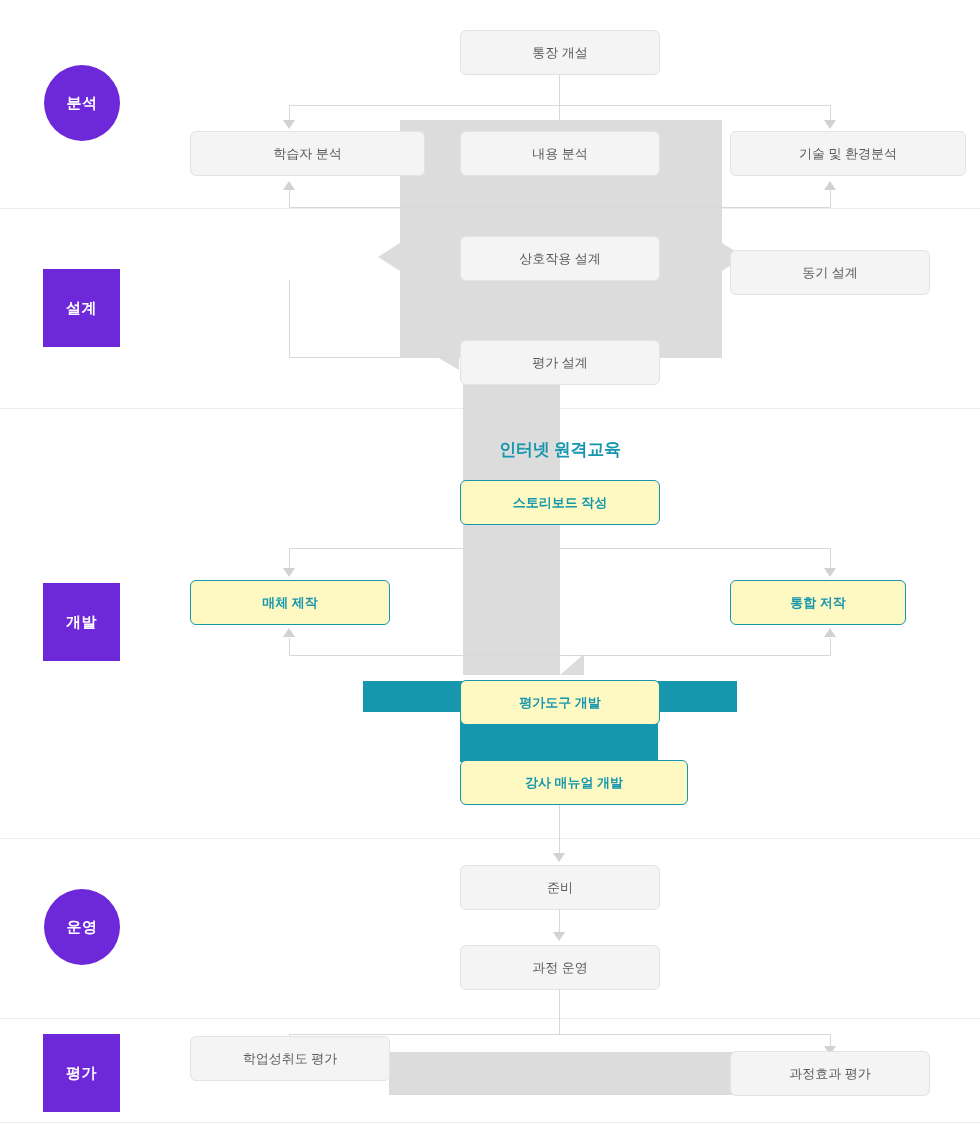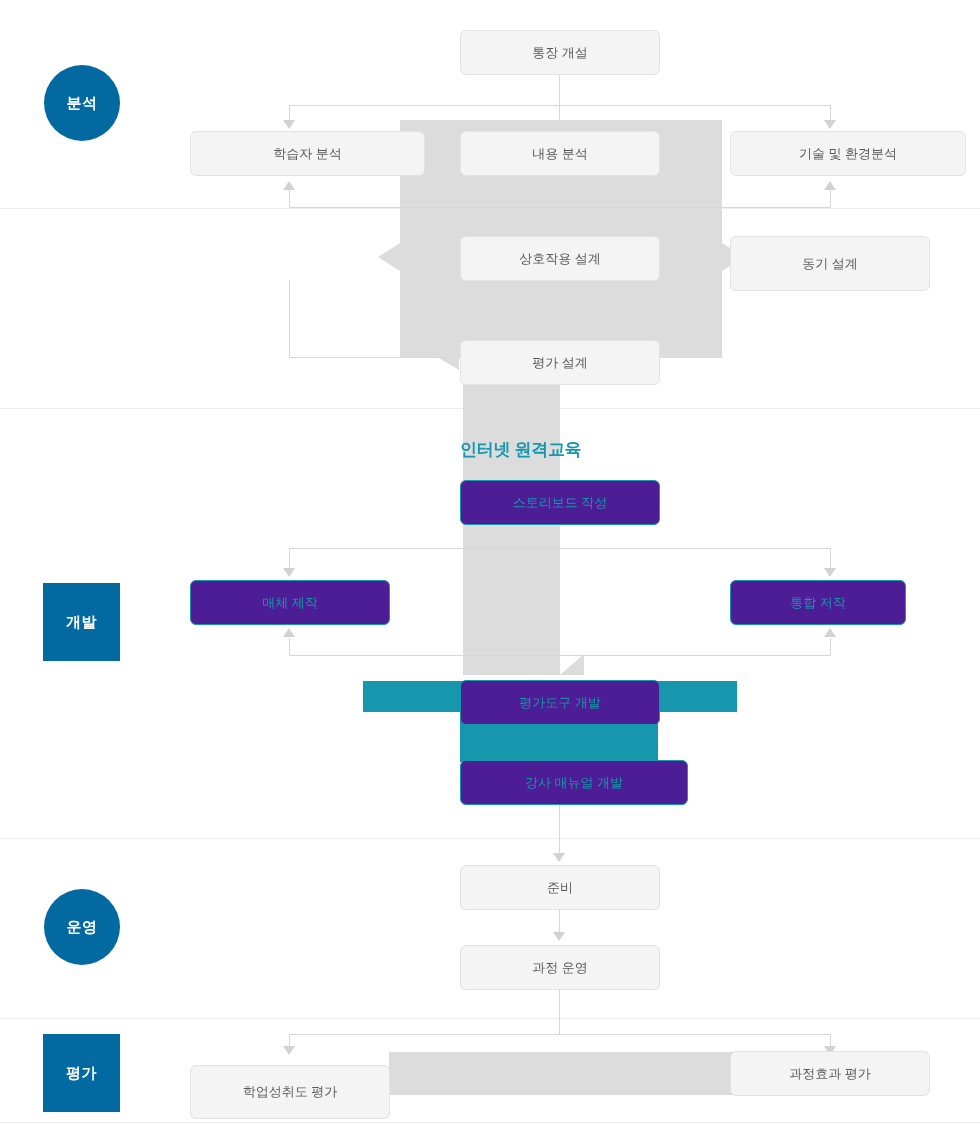--- a/index.html
+++ b/index.html
@@ -24,21 +24,21 @@
     position: absolute;
     left: 0;
     width: 980px;
     height: 1px;
     background: #ededed;
   }
 
   
   .badge {
     position: absolute;
-    background: #0369a1;
+    background: #6d28d9;
     color: #ffffff;
     font-size: 15px;
     font-weight: bold;
     display: flex;
     align-items: center;
     justify-content: center;
     letter-spacing: 0.5px;
   }
   .badge.circle { border-radius: 50%; }
   .badge.square { border-radius: 0; }
@@ -70,24 +70,24 @@
     border-radius: 6px;
     text-align: center;
     line-height: 1.2;
   }
   .node.gray {
     background: #f4f4f4;
     border: 1px solid #e3e3e3;
     color: #585858;
   }
   .node.teal {
-    background: #4c1d95;
+    background: #fef9c3;
     border: 1px solid #1797ad;
     color: #1797ad;
-    font-weight: normal;
+    font-weight: bold;
   }
 
   
   .ln {
     position: absolute;
     background: #d8d8d8;
   }
   .ln.v { width: 1px; }
   .ln.h { height: 1px; }
   .arrow {
@@ -98,21 +98,21 @@
   }
   .arrow.down { border-top: 9px solid #d2d2d2; }
   .arrow.up   { border-bottom: 9px solid #d2d2d2; }
 
   
   .caption {
     position: absolute;
     color: #1797ad;
     font-weight: bold;
     font-size: 17px;
-    text-align: left;
+    text-align: center;
     letter-spacing: -0.3px;
   }
 </style>
 </head>
 <body>
 
 <div id="canvas">
 
   <div class="sep" style="top:208px"></div>
   <div class="sep" style="top:408px"></div>
@@ -131,20 +131,23 @@
   <div class="band" style="left:463px; top:358px; width:97px; height:317px;"></div>
   <div class="notch" style="left:560px; top:654px; border-width:0 0 21px 24px; border-color:transparent transparent #dcdcdc transparent;"></div>
 
   <div class="band-teal" style="left:363px; top:681px; width:374px; height:31px;"></div>
   <div class="band-teal" style="left:460px; top:712px; width:198px; height:50px;"></div>
 
   <div class="band" style="left:389px; top:1052px; width:347px; height:43px;"></div>
 
   <div class="badge circle" style="left:44px; top:65px; width:76px; height:76px;">
     <span>분석</span>
+  </div>
+  <div class="badge square" style="left:43px; top:269px; width:77px; height:78px;">
+    <span>설계</span>
   </div>
   <div class="badge square" style="left:43px; top:583px; width:77px; height:78px;">
     <span>개발</span>
   </div>
   <div class="badge circle" style="left:44px; top:889px; width:76px; height:76px;">
     <span>운영</span>
   </div>
   <div class="badge square" style="left:43px; top:1034px; width:77px; height:78px;">
     <span>평가</span>
   </div>
@@ -203,21 +206,21 @@
   <div class="node gray" style="left:460px; top:131px; width:200px; height:45px;text-align:center;">
     <span>내용 분석</span>
   </div>
   <div class="node gray" style="left:730px; top:131px; width:236px; height:45px;">
     <span>기술 및 환경분석</span>
   </div>
 
   <div class="node gray" style="left:460px; top:236px; width:200px; height:45px;">
     <span>상호작용 설계</span>
   </div>
-  <div class="node gray" style="left:730px; top:236px; width:200px; height:55px;">
+  <div class="node gray" style="left:730px; top:250px; width:200px; height:45px;">
     <span>동기 설계</span>
   </div>
   <div class="node gray" style="left:460px; top:340px; width:200px; height:45px;">
     <span>평가 설계</span>
   </div>
 
   <div class="caption" style="left:460px; top:438px; width:200px;">인터넷 원격교육</div>
 
   <div class="node teal" style="left:460px; top:480px; width:200px; height:45px;">
     <span>스토리보드 작성</span>
@@ -235,20 +238,20 @@
     <span>강사 매뉴얼 개발</span>
   </div>
 
   <div class="node gray" style="left:460px; top:865px; width:200px; height:45px;">
     <span>준비</span>
   </div>
   <div class="node gray" style="left:460px; top:945px; width:200px; height:45px;">
     <span>과정 운영</span>
   </div>
 
-  <div class="node gray" style="left:190px; top:1065px; width:200px; height:54px;">
+  <div class="node gray" style="left:190px; top:1036px; width:200px; height:45px;">
     <span>학업성취도 평가</span>
   </div>
   <div class="node gray" style="left:730px; top:1051px; width:200px; height:45px;">
     <span>과정효과 평가</span>
   </div>
 
 </div>
 
 </body></html>

